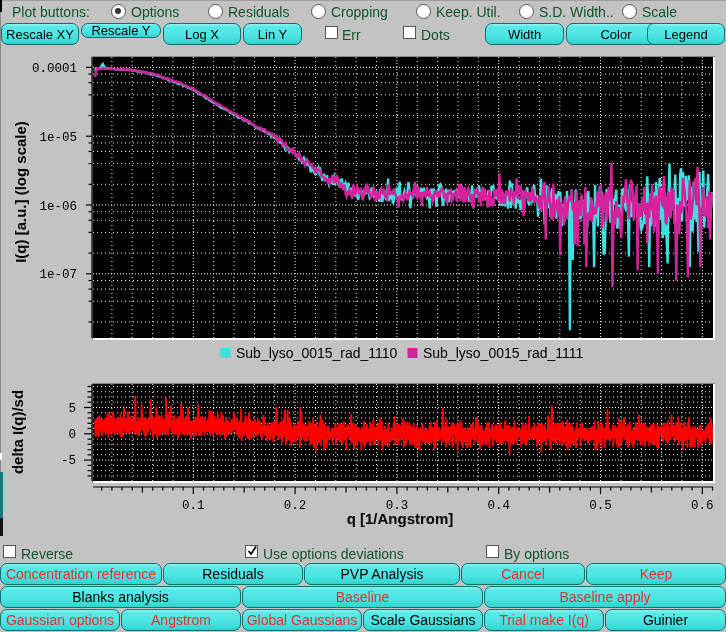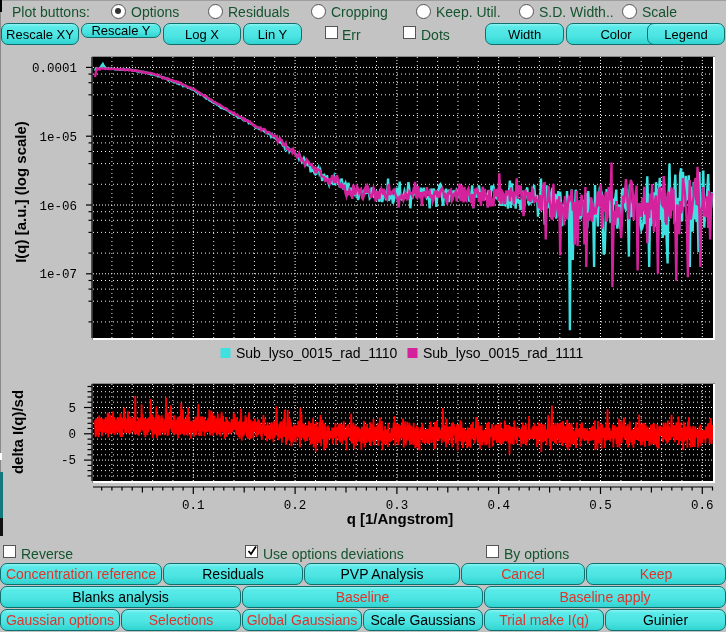--- a/index.html
+++ b/index.html
@@ -307,21 +307,21 @@
 <div class="btn" style="left:163px;top:563px;width:140px;height:22px">Residuals</div>
 <div class="btn" style="left:304px;top:563px;width:156px;height:22px">PVP Analysis</div>
 <div class="btn red" style="left:461px;top:563px;width:124px;height:22px">Cancel</div>
 <div class="btn red" style="left:586px;top:563px;width:140px;height:22px">Keep</div>
 
 <div class="btn" style="left:0px;top:586px;width:241px;height:22px">Blanks analysis</div>
 <div class="btn red" style="left:242px;top:586px;width:241px;height:22px">Baseline</div>
 <div class="btn red" style="left:484px;top:586px;width:242px;height:22px">Baseline apply</div>
 
 <div class="btn red" style="left:0px;top:609px;width:120px;height:22px">Gaussian options</div>
-<div class="btn red" style="left:121px;top:609px;width:120px;height:22px">Selections</div>
+<div class="btn red" style="left:121px;top:609px;width:120px;height:22px">Angstrom</div>
 <div class="btn red" style="left:242px;top:609px;width:120px;height:22px">Global Gaussians</div>
 <div class="btn" style="left:363px;top:609px;width:120px;height:22px">Scale Gaussians</div>
 <div class="btn red" style="left:484px;top:609px;width:120px;height:22px">Trial make I(q)</div>
 <div class="btn" style="left:605px;top:609px;width:121px;height:22px">Guinier</div>
 
 <div style="position:absolute;left:0;top:0;width:726px;height:1px;background:#9e9e9e"></div>
 <div style="position:absolute;left:0;top:0;width:2px;height:12px;background:#000"></div>
 <div style="position:absolute;left:0;top:12px;width:1px;height:460px;background:#8a8a8a"></div>
 <div style="position:absolute;left:0;top:453px;width:2px;height:7px;background:#fdfdfd"></div>
 <div style="position:absolute;left:0;top:472px;width:3px;height:46px;background:#14787a"></div>

